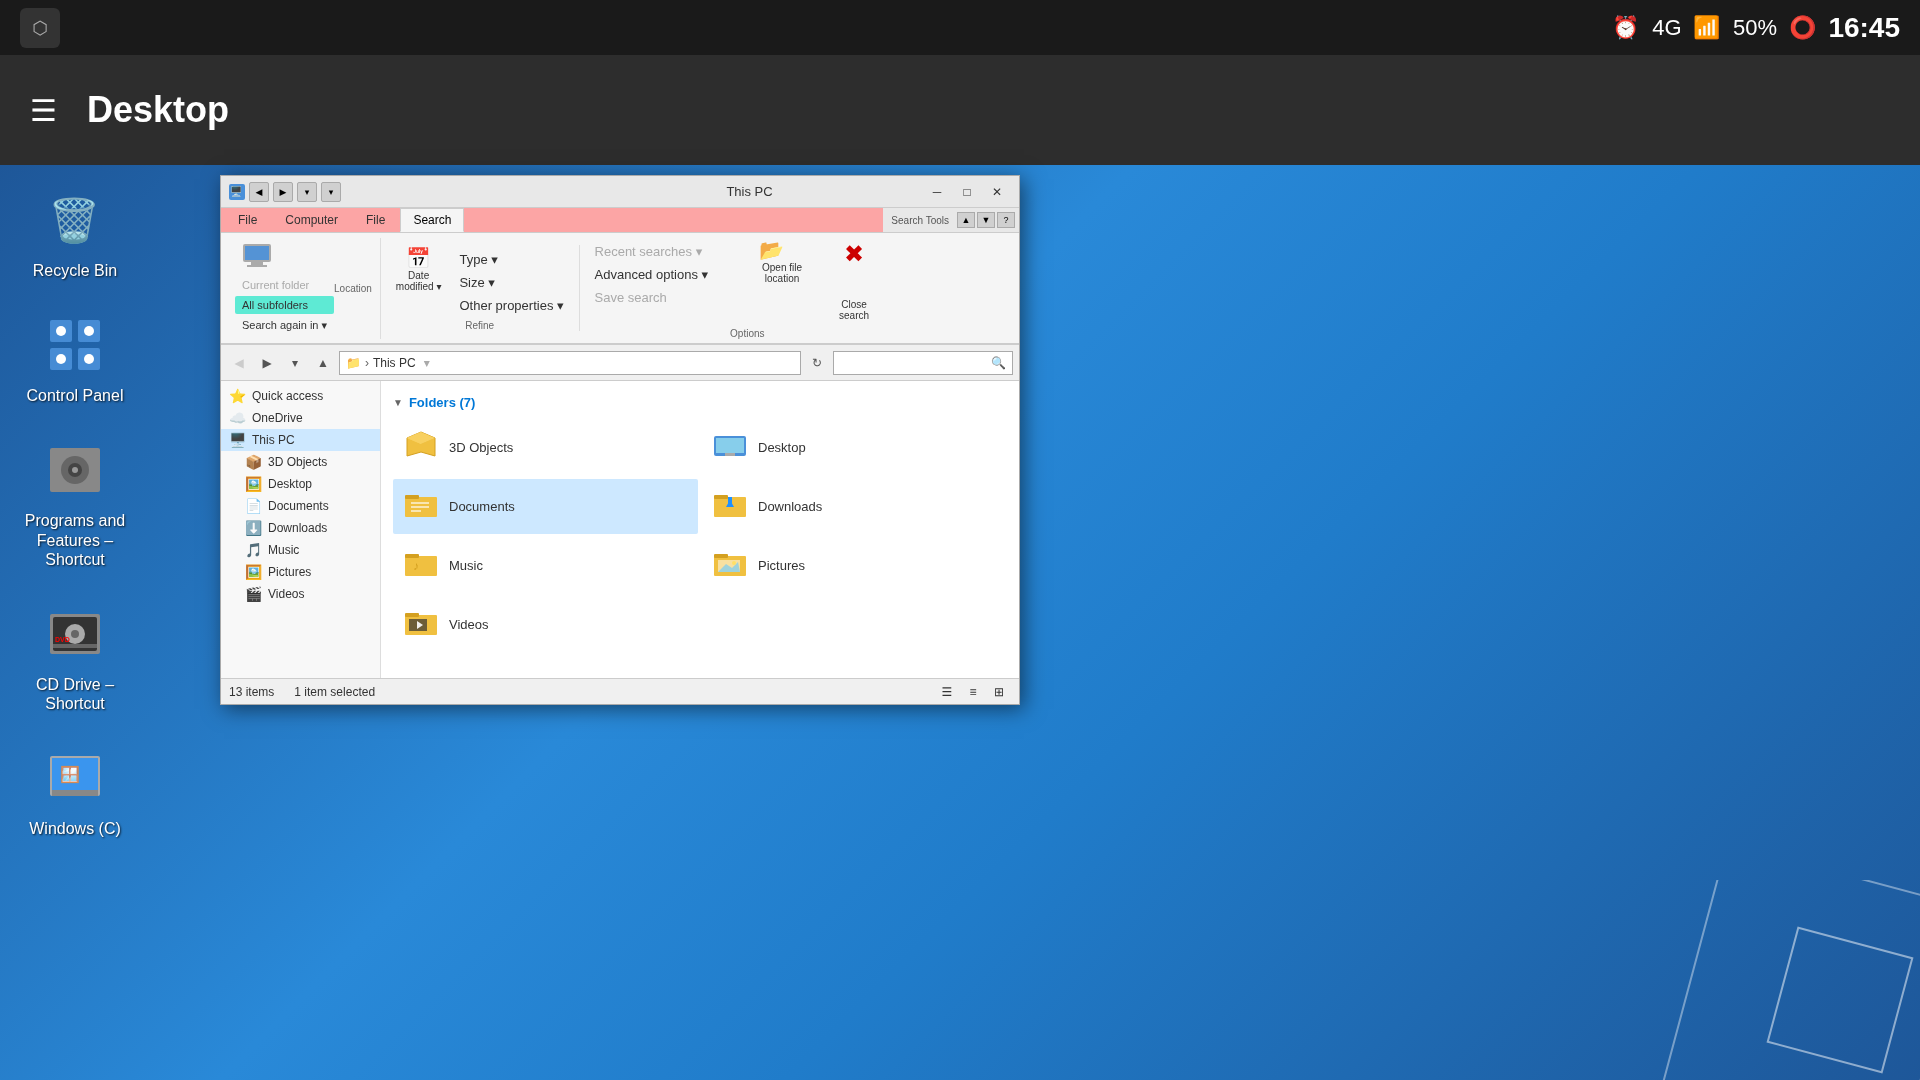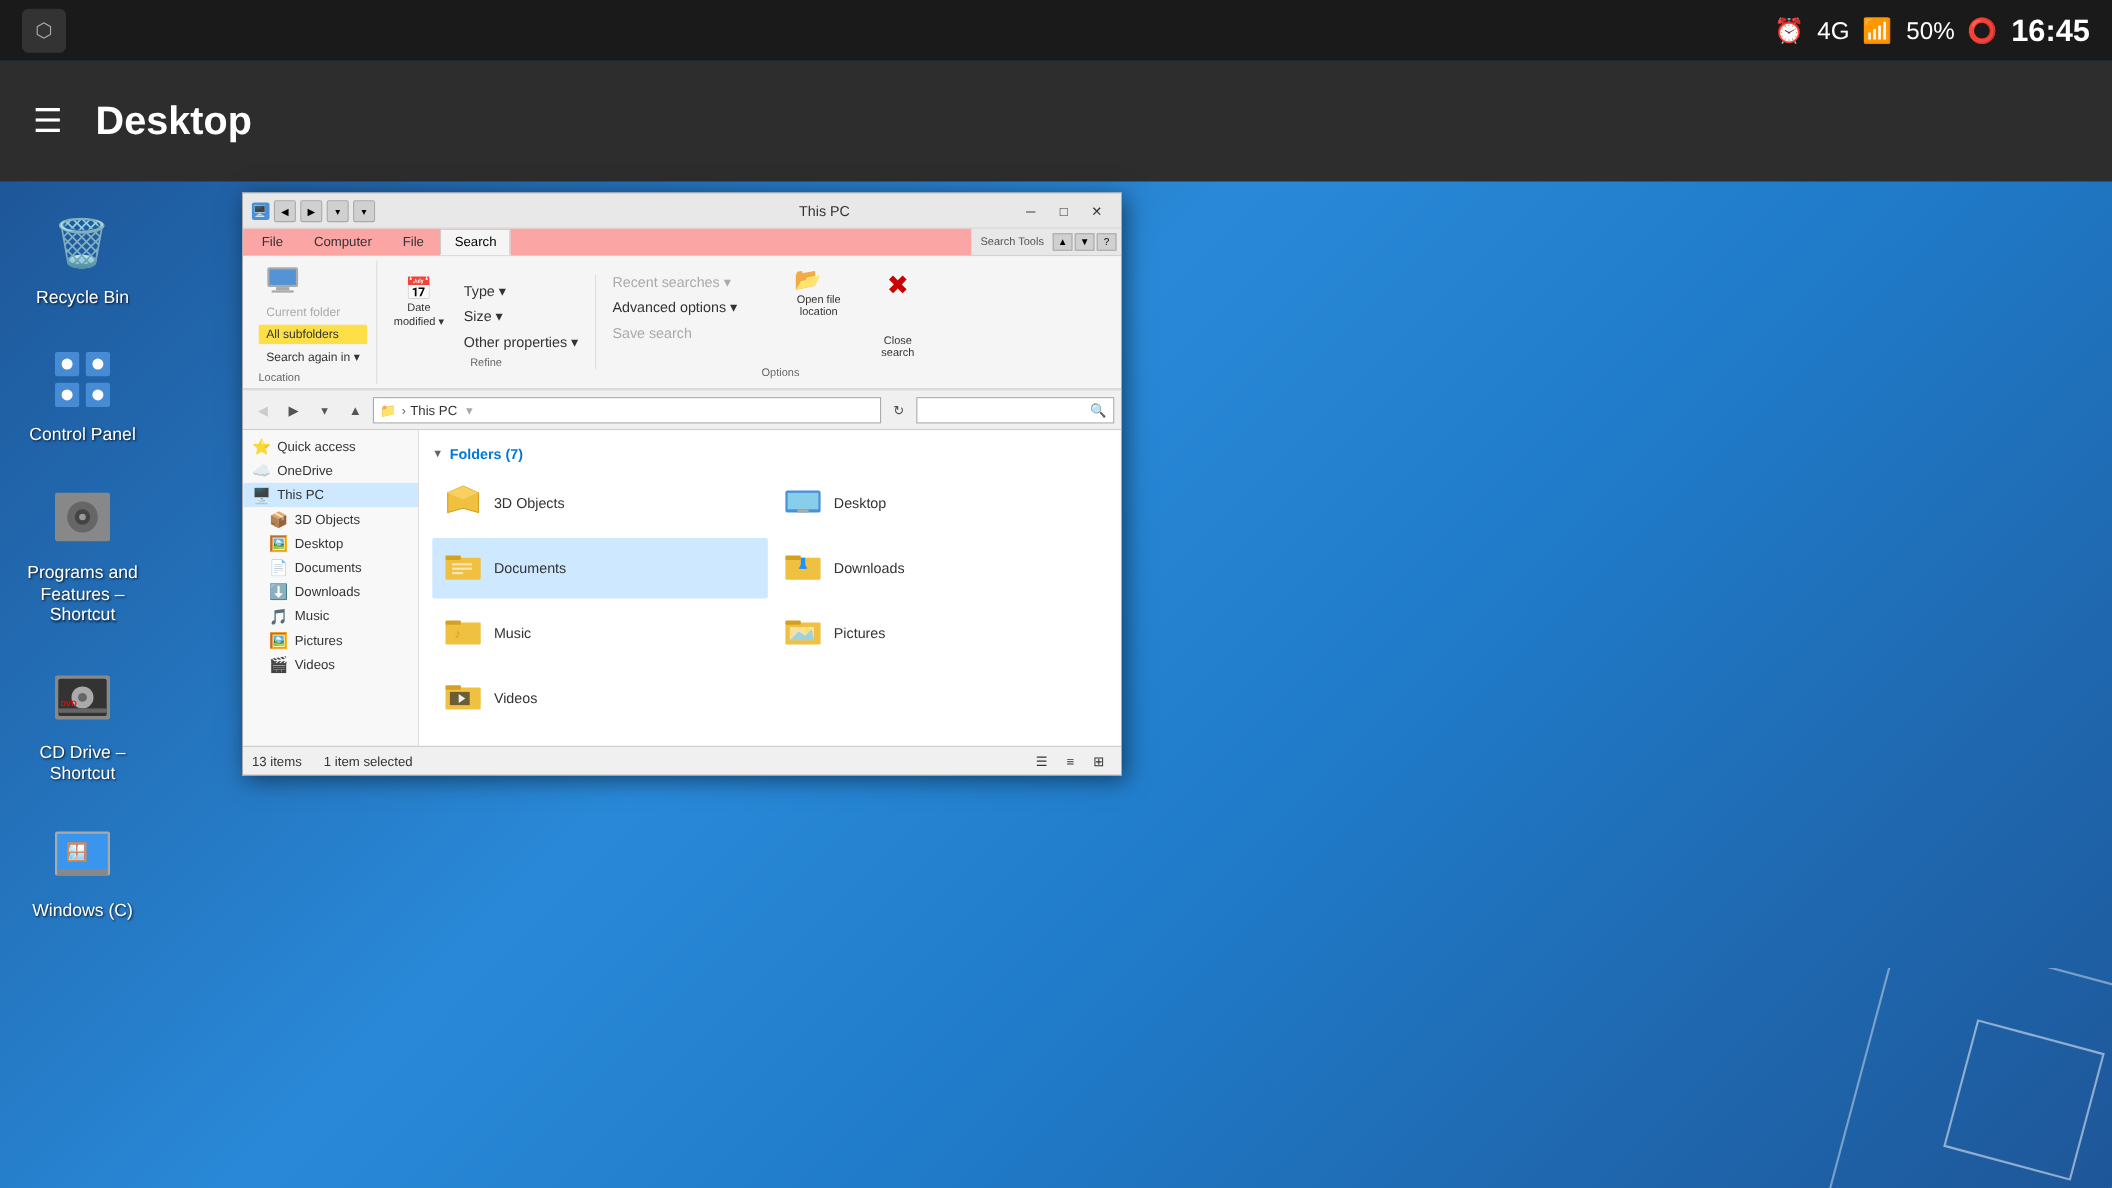--- a/index.html
+++ b/index.html
@@ -558,32 +558,32 @@
         <div style="font-size:10px; color:#555; padding:0 8px;">Search Tools</div>
         <div style="display:flex; gap:2px; padding-right:4px;">
           <div style="width:18px; height:16px; background:#d0d0d0; border:1px solid #aaa; font-size:9px; display:flex; align-items:center; justify-content:center; cursor:pointer;">▲</div>
           <div style="width:18px; height:16px; background:#d0d0d0; border:1px solid #aaa; font-size:9px; display:flex; align-items:center; justify-content:center; cursor:pointer;">▼</div>
           <div style="width:18px; height:16px; background:#d0d0d0; border:1px solid #aaa; font-size:9px; display:flex; align-items:center; justify-content:center; cursor:pointer;">?</div>
         </div>
       </div>
 
       <div class="ribbon-content" style="background:#f5f5f5; border-bottom:1px solid #ccc; padding:4px 6px; min-height:80px; display:flex; align-items:center; gap:0;">
 
-        <div style="display:flex; flex-direction:column; align-items:flex-start; padding:0 8px; border-right:1px solid #ddd;">
+        <div style="display:flex; flex-direction:row; align-items:center; padding:0 8px; border-right:1px solid #ddd;">
           <div style="display:flex; flex-direction:column; gap:2px; align-items:stretch; flex:1; padding-bottom:4px;">
             <div style="display:flex; align-items:center; gap:4px; padding:2px 6px;">
               <svg width="32" height="32" viewBox="0 0 32 32">
                 <rect x="2" y="4" width="28" height="18" rx="2" fill="#aaa"></rect>
                 <rect x="4" y="6" width="24" height="14" fill="#4a90d9" opacity="0.9"></rect>
                 <rect x="10" y="22" width="12" height="3" fill="#aaa"></rect>
                 <rect x="6" y="25" width="20" height="2" fill="#aaa"></rect>
               </svg>
             </div>
             <div class="ribbon-btn-sm disabled" style="font-size:11px; color:#aaa;">Current folder</div>
-            <div class="ribbon-btn-sm active" style="background:#fde047; font-size:11px;">All subfolders</div>
+            <div class="ribbon-btn-sm active" style="background:#5eead4; font-size:11px;">All subfolders</div>
             <div class="ribbon-btn-sm" style="font-size:11px;">Search again in ▾</div>
           </div>
           <div style="font-size:10px; color:#666;">Location</div>
         </div>
 
         <div style="display:flex; flex-direction:column; align-items:center; padding:0 8px; border-right:1px solid #ddd;">
           <div style="display:flex; align-items:flex-start; gap:4px; flex:1; padding-bottom:4px;">
             <div class="ribbon-btn">
               <div class="ribbon-btn-icon">📅</div>
               <span style="font-size:10px; text-align:center;">Date<br>modified ▾</span>

